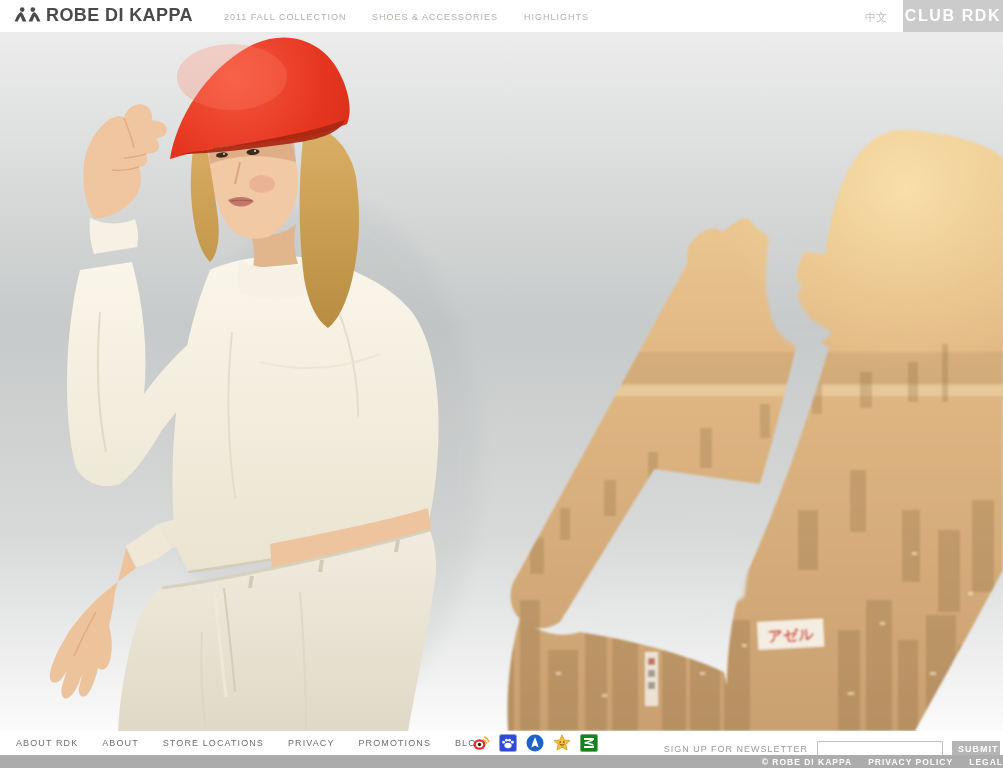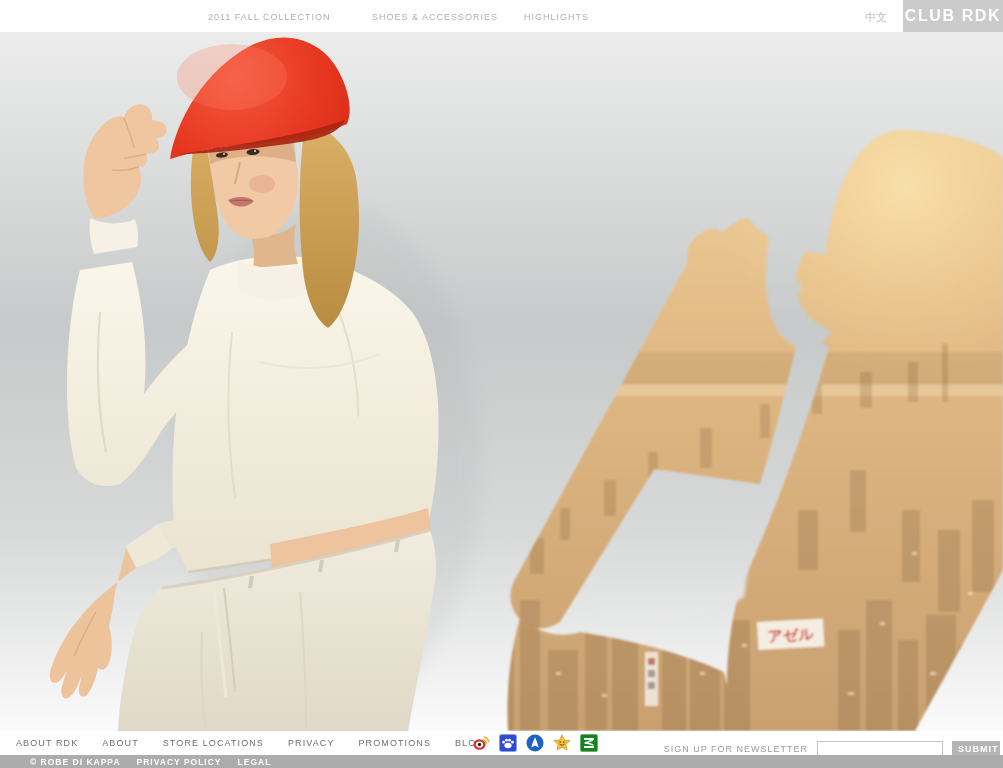--- a/index.html
+++ b/index.html
@@ -8,21 +8,21 @@
     font-family:"Liberation Sans",sans-serif;
     -webkit-font-smoothing:antialiased;
   }
   .page{position:relative;width:1003px;height:768px;}
 
   
   .header{position:relative;height:32px;background:#ffffff;z-index:5;}
   .logo{position:absolute;left:14px;top:5px;display:flex;align-items:center;gap:5px;cursor:pointer;text-decoration:none;}
   .logo-text{font-size:18px;font-weight:bold;letter-spacing:.4px;color:#4a4a4a;white-space:nowrap;}
   .nav-link{position:absolute;top:12px;font-size:9px;letter-spacing:1px;color:#b3b0ab;text-decoration:none;white-space:nowrap;}
-  .nav-1{left:208px;text-align:right;} .nav-2{left:372px;text-align:right;} .nav-3{left:524px;}
+  .nav-1{left:224px;text-align:right;} .nav-2{left:372px;text-align:right;} .nav-3{left:524px;}
   .lang-link{position:absolute;top:10px;left:865px;font-size:11px;color:#bcbcbc;text-decoration:none;}
   .club-btn{position:absolute;right:0;top:0;width:100px;height:32px;background:#cbcbcb;
     color:#fff;font-size:16px;font-weight:bold;letter-spacing:1.6px;
     display:flex;align-items:center;justify-content:center;text-decoration:none;}
 
   
   .hero{position:relative;width:1003px;height:699px;overflow:hidden;}
   .hero svg{display:block;}
 
   
@@ -31,29 +31,40 @@
   .footer-links a{font-size:9px;letter-spacing:1.1px;color:#6e6e6e;text-decoration:none;white-space:nowrap;}
   .social{position:absolute;left:472px;top:3px;display:flex;gap:9px;align-items:center;}
   .social a{display:block;width:18px;height:18px;}
   .newsletter{position:absolute;right:3px;top:0;height:36px;display:flex;align-items:center;gap:9px;}
   .nl-label{font-size:9px;letter-spacing:1px;color:#9a9a9a;white-space:nowrap;}
   .nl-input{width:118px;height:15px;border:1px solid #c3c3c3;font-size:10px;padding:0 3px;outline:none;color:#555;}
   .nl-submit{width:48px;height:17px;background:#b5b5b5;border:none;color:#fff;font-size:9px;
     font-weight:bold;letter-spacing:1px;cursor:pointer;font-family:"Liberation Sans",sans-serif;}
 
   
-  .legalbar{position:relative;height:13px;background:#acacac;display:flex;align-items:center;gap:16px;padding-left:30px;}
+  .legalbar{position:relative;height:13px;background:#acacac;display:flex;align-items:center;gap:16px;padding-left:30px;justify-content:flex-end;}
   .legalbar span,.legalbar a{font-size:8.5px;font-weight:bold;letter-spacing:1px;color:#ffffff;text-decoration:none;white-space:nowrap;}
 </style>
 </head>
 <body>
 
 <div class="page">
 
   <header class="header">
+    <a class="logo">
+      <svg width="27" height="17" viewBox="0 0 27 17" aria-hidden="true">
+        <g fill="#4a4a4a">
+          <circle cx="8.2" cy="2.6" r="2.3"></circle>
+          <path d="M6.2,5.2 C4.6,6.2 2.6,9.2 0.6,14.6 L3.8,14.6 C4.6,12.4 5.6,10.4 6.6,9.2 L8.6,14.6 L12.4,14.6 C10.8,10.6 9.2,7 7.8,5.4 Z"></path>
+          <circle cx="18.8" cy="2.6" r="2.3"></circle>
+          <path d="M20.8,5.2 C22.4,6.2 24.4,9.2 26.4,14.6 L23.2,14.6 C22.4,12.4 21.4,10.4 20.4,9.2 L18.4,14.6 L14.6,14.6 C16.2,10.6 17.8,7 19.2,5.4 Z"></path>
+        </g>
+      </svg>
+      <span class="logo-text">ROBE DI KAPPA</span>
+    </a>
     <nav>
       <a class="nav-link nav-1">2011 FALL COLLECTION</a>
       <a class="nav-link nav-2">SHOES &amp; ACCESSORIES</a>
       <a class="nav-link nav-3">HIGHLIGHTS</a>
     </nav>
     <a class="lang-link">中文</a>
     <a class="club-btn">CLUB RDK</a>
   </header>
 
   <div class="hero">

